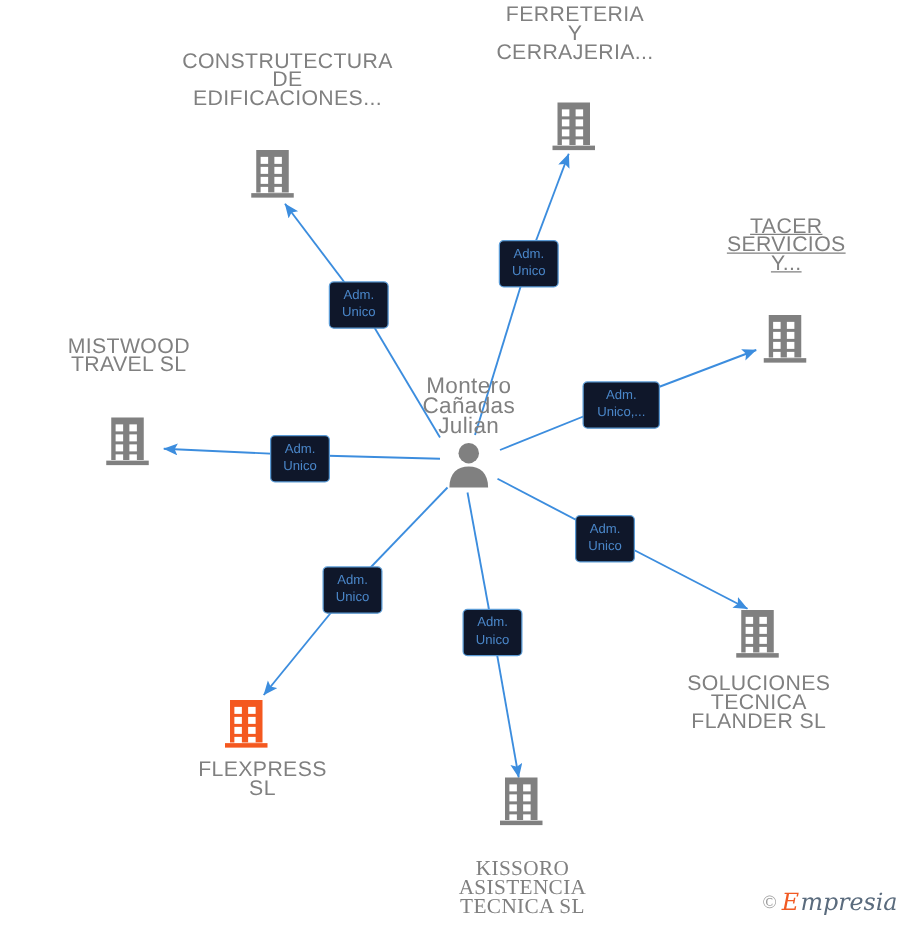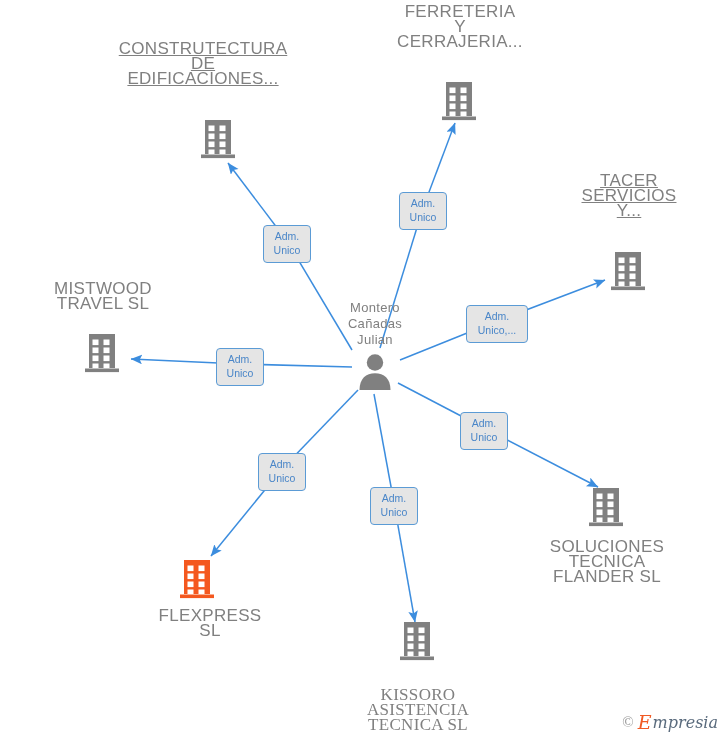--- a/index.html
+++ b/index.html
@@ -17,31 +17,31 @@
   .node-label{
     color:#808080;
     font-size:17px;
     line-height:15px;
     letter-spacing:.3px;
     white-space:pre-line;
     user-select:none;
   }
   .node-label.person{
     color:#808080;
-    font-size:13px;
+    font-size:18px;
     line-height:16px;
   }
   .icon-wrap{display:flex;justify-content:center;align-items:flex-end;}
 
   .edge-label{
     position:absolute;
     box-sizing:border-box;
     border:1.3px solid #5b9bd5;
     border-radius:4px;
-    background:#e5e5e5;
+    background:#0f172a;
     color:#4a86c8;
     font-size:10.5px;
     line-height:13.5px;
     text-align:center;
     padding:4px 5px 5px 5px;
     white-space:pre-line;
     user-select:none;
   }
 
   .watermark{
@@ -54,21 +54,21 @@
     font-size:15px;color:#9a9a9a;
     font-family:"Liberation Serif", serif;
   }
   .wm-e{
     font-size:19px;color:#f15a24;
     font-family:"DejaVu Serif", serif;
     font-style:italic;
     line-height:19px;
   }
   .wm-rest{
-    font-size:16px;color:#5a6b7d;
+    font-size:19px;color:#5a6b7d;
     font-family:"DejaVu Serif", serif;
     font-style:italic;
     line-height:19px;
     margin-left:-3px;
   }
 </style>
 </head>
 <body>
 
 <div id="canvas">
@@ -105,21 +105,21 @@
           <rect x="19.5" y="9.5" width="6" height="5.6" fill="#ffffff"></rect>
           <rect x="8.5" y="17.5" width="6" height="5.6" fill="#ffffff"></rect>
           <rect x="19.5" y="17.5" width="6" height="5.6" fill="#ffffff"></rect>
           <rect x="8.5" y="25.5" width="6" height="5.6" fill="#ffffff"></rect>
           <rect x="19.5" y="25.5" width="6" height="5.6" fill="#ffffff"></rect>
     <rect x="8.5" y="33.5" width="6" height="9" fill="#ffffff"></rect>
     <rect x="19.5" y="33.5" width="6" height="4.5" fill="#ffffff"></rect>
     <rect x="1" y="38.5" width="34" height="3.6" fill="#808080"></rect>
   </svg>
       </div>
-      <div class="node node-label" style="width: 180px; left: 113px; top: 41px; text-decoration: underline;">CONSTRUTECTURA
+      <div class="node node-label" style="width: 180px; left: 140px; top: 41px;">CONSTRUTECTURA
 DE
 EDIFICACIONES...</div>
       <div class="node icon-wrap" style="left: 441px; top: 78px; width: 38px;">
         <svg width="38" height="44" viewBox="0 0 38 44">
     <rect x="5" y="4" width="26" height="34" fill="#808080"></rect>
     <rect x="8.5" y="9.5" width="6" height="5.6" fill="#ffffff"></rect>
           <rect x="19.5" y="9.5" width="6" height="5.6" fill="#ffffff"></rect>
           <rect x="8.5" y="17.5" width="6" height="5.6" fill="#ffffff"></rect>
           <rect x="19.5" y="17.5" width="6" height="5.6" fill="#ffffff"></rect>
           <rect x="8.5" y="25.5" width="6" height="5.6" fill="#ffffff"></rect>
@@ -206,21 +206,21 @@
           <rect x="19.5" y="9.5" width="6" height="5.6" fill="#ffffff"></rect>
           <rect x="8.5" y="17.5" width="6" height="5.6" fill="#ffffff"></rect>
           <rect x="19.5" y="17.5" width="6" height="5.6" fill="#ffffff"></rect>
           <rect x="8.5" y="25.5" width="6" height="5.6" fill="#ffffff"></rect>
           <rect x="19.5" y="25.5" width="6" height="5.6" fill="#ffffff"></rect>
     <rect x="8.5" y="33.5" width="6" height="9" fill="#ffffff"></rect>
     <rect x="19.5" y="33.5" width="6" height="4.5" fill="#ffffff"></rect>
     <rect x="1" y="38.5" width="34" height="3.6" fill="#808080"></rect>
   </svg>
       </div>
-      <div class="node node-label" style="width: 180px; left: 13px; top: 281px;">MISTWOOD
+      <div class="node node-label" style="width: 180px; left: 13px; top: 269px;">MISTWOOD
 TRAVEL  SL</div>
       <div class="node icon-wrap" style="left: 355px; top: 351px; width: 40px;">
         <svg width="40" height="40" viewBox="0 0 40 40">
     <circle cx="20" cy="11.5" r="8.2" fill="#808080"></circle>
     <path d="M4.5,39 C4.5,27.5 11,22.2 20,22.2 C29,22.2 35.5,27.5 35.5,39 Z" fill="#808080"></path>
   </svg>
       </div>
       <div class="node node-label person" style="width: 160px; left: 295px; top: 300px;">Montero
 Cañadas
 Julian</div>

